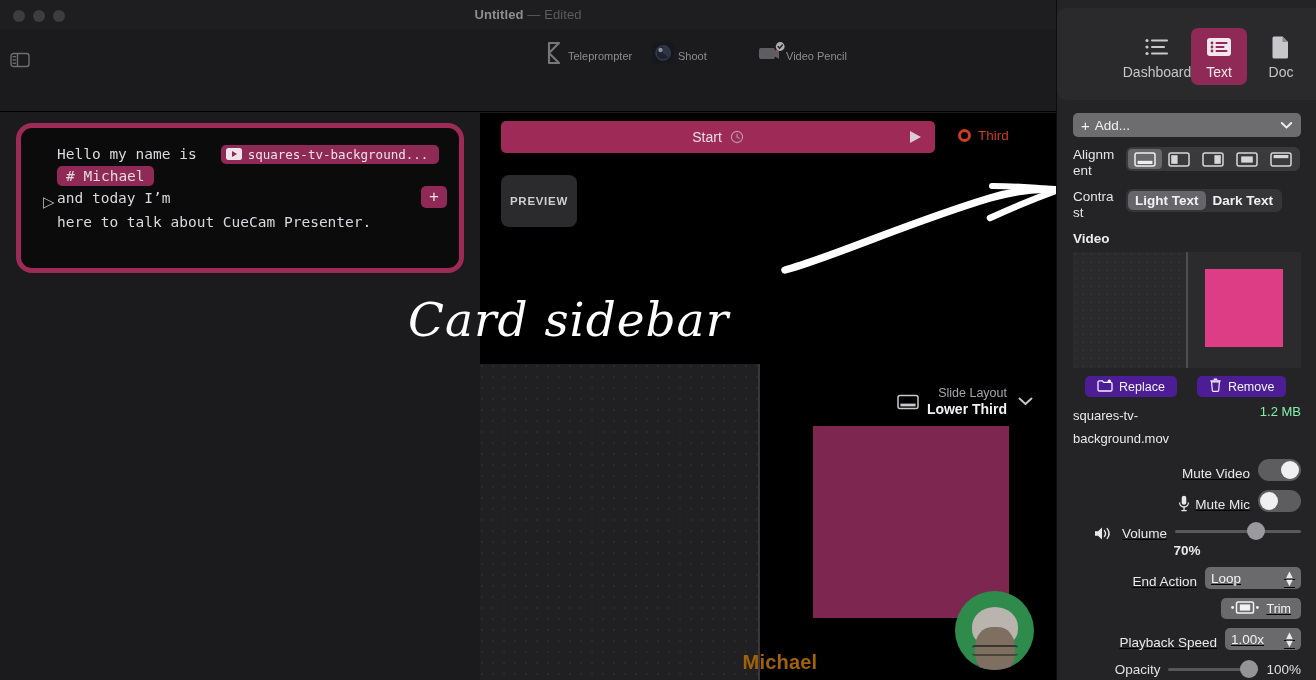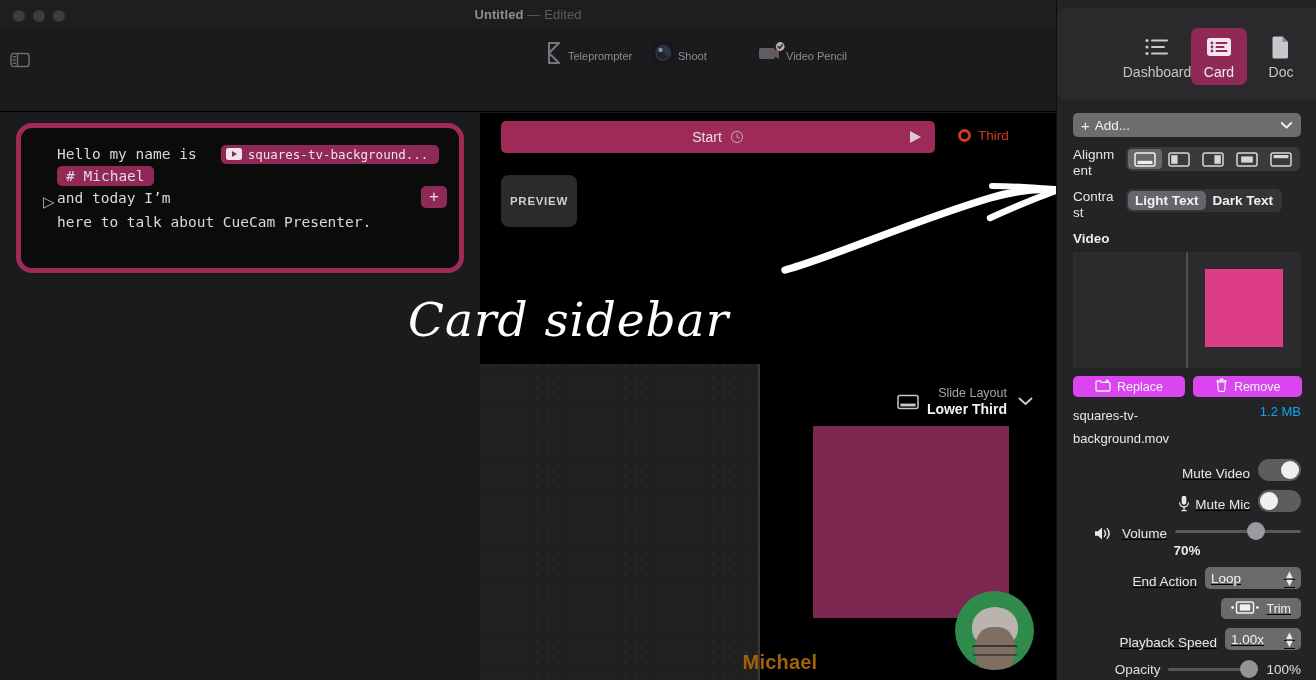--- a/index.html
+++ b/index.html
@@ -388,39 +388,40 @@
     flex: 1; background: #2b2b2d;
     position: relative;
   }
   .vp-pink {
     position: absolute; left: 17px; top: 17px;
     width: 78px; height: 78px;
     background: #dd3d85;
   }
   .btn-row { display: flex; gap: 8px; margin-top: 8px; }
   .gbtn {
-    background: #d946ef;
+    background: #4c1d95;
     border-radius: 5px;
     height: 21px;
-    padding: 0 22px;
+    padding: 0 12px;
     display: flex; align-items: center; gap: 6px;
     font-size: 12.5px; color: #f2f2f4;
     cursor: pointer;
+    margin-left: 12px;
   }
   .file-row {
     display: flex; justify-content: space-between;
     align-items: flex-start;
     margin-top: 7px;
   }
   .file-name {
     font-size: 13px; color: #e9e9ec;
     line-height: 23px;
     width: 150px;
   }
-  .file-size { font-size: 13px; color: #0ea5e9; white-space: nowrap; }
+  .file-size { font-size: 13px; color: #86efac; white-space: nowrap; }
 
   .ctl-row {
     display: flex; align-items: flex-end;
     justify-content: flex-end;
     gap: 8px;
     margin-top: 9px;
     width: 228px;
     text-decoration: underline;
   }
   .ctl-label { font-size: 13.5px; color: #e8e8eb; }
@@ -651,21 +652,21 @@
             <svg width="26" height="20" viewBox="0 0 26 20">
               <rect x="1" y="1" width="24" height="18" rx="3" fill="#f2e7ec"></rect>
               <circle cx="6" cy="6" r="1.4" fill="#8e2a55"></circle>
               <rect x="9.5" y="5.1" width="12" height="1.8" rx=".9" fill="#8e2a55"></rect>
               <circle cx="6" cy="10" r="1.4" fill="#8e2a55"></circle>
               <rect x="9.5" y="9.1" width="9" height="1.8" rx=".9" fill="#8e2a55"></rect>
               <circle cx="6" cy="14" r="1.4" fill="#8e2a55"></circle>
               <rect x="9.5" y="13.1" width="12" height="1.8" rx=".9" fill="#8e2a55"></rect>
             </svg>
           </span>
-          <span class="sbt-label">Card</span>
+          <span class="sbt-label">Text</span>
         </div>
 
         <div class="sb-tab">
           <span class="sbt-icon">
             <svg width="20" height="24" viewBox="0 0 20 24">
               <path d="M3 1.5 h8.5 l5.5 5.5 v15 a1.5 1.5 0 0 1 -1.5 1.5 h-12.5 a1.5 1.5 0 0 1 -1.5 -1.5 v-19 a1.5 1.5 0 0 1 1.5 -1.5 z" fill="#c8c8cc"></path>
               <path d="M11.5 1.5 v5.5 h5.5 z" fill="#8c8c90"></path>
             </svg>
           </span>
           <span class="sbt-label">Doc</span>

